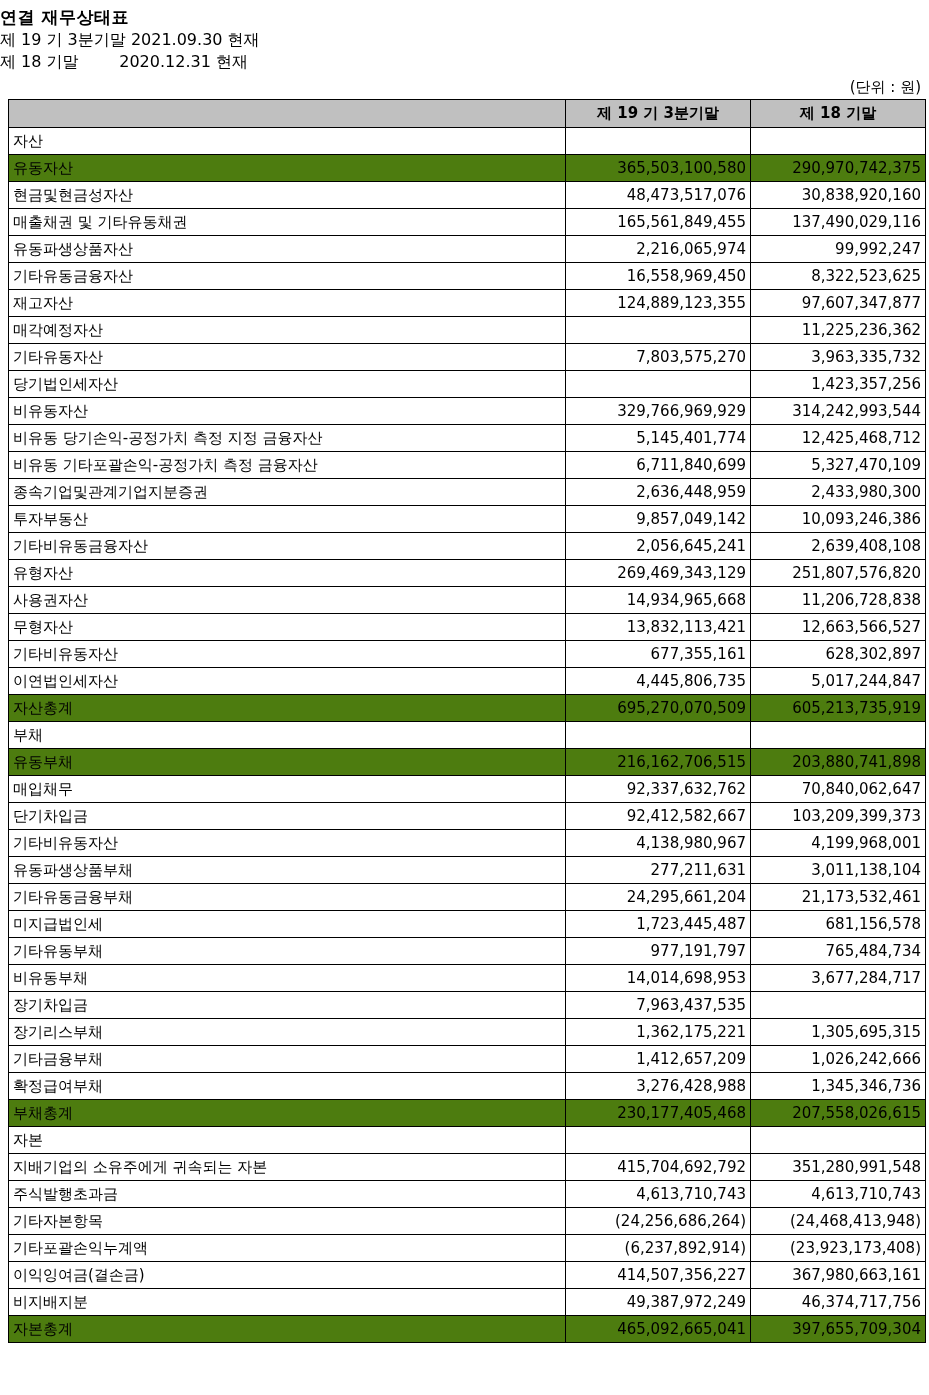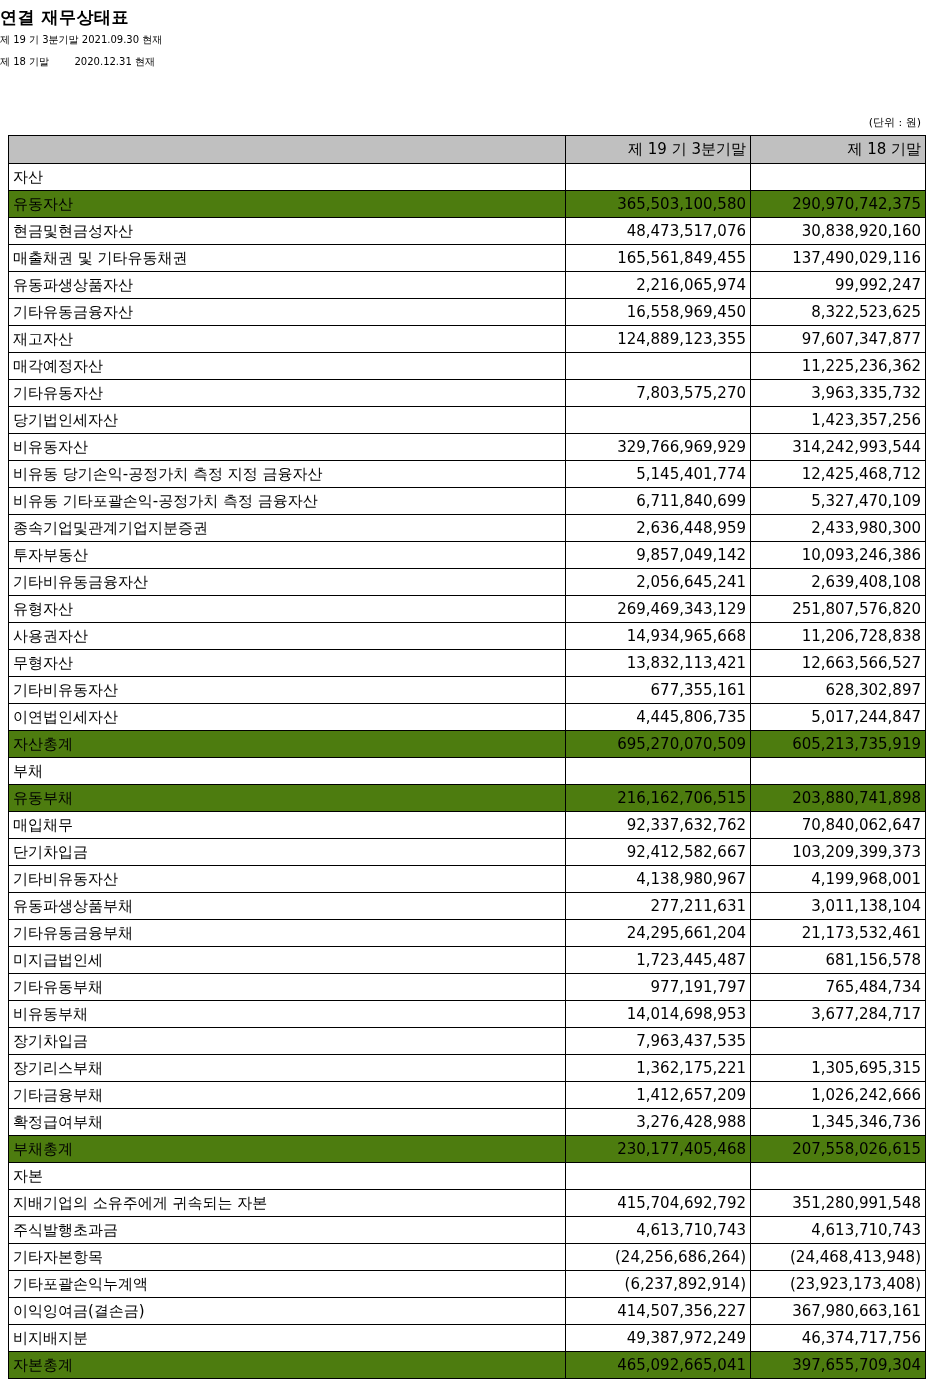--- a/index.html
+++ b/index.html
@@ -27,34 +27,33 @@
     padding-top: 5px;
     text-align: left;
   }
   .doc-title {
     font-size: 17px;
     font-weight: bold;
     letter-spacing: 0.5px;
     line-height: 24px;
   }
   .period-line {
-    font-size: 10px;
+    font-size: 16px;
     line-height: 22px;
     white-space: pre;
   }
 
   
   .unit-note {
     width: 921px;
     text-align: right;
-    font-size: 11px;
+    font-size: 15px;
     line-height: 20px;
     padding-top: 4px;
     padding-right: 6px;
-    margin-top: 36px;
   }
 
   
   .table-wrap {
     padding: 2px 4px 0 8px;
   }
   table.fs {
     border-collapse: collapse;
     table-layout: fixed;
     width: 917px;
@@ -70,23 +69,24 @@
     padding: 0 4px;
     font-size: 15px;
     font-weight: normal;
     line-height: 26px;
     overflow: hidden;
     white-space: nowrap;
   }
 
   table.fs thead th {
     background: #c0c0c0;
-    text-align: right;
+    text-align: center;
     height: 27px;
     line-height: 27px;
+    font-weight: bold;
   }
   table.fs thead th.corner {
     background: #c0c0c0;
   }
 
   td.label { text-align: left; }
   td.val   { text-align: right; }
 
   
   .ind0 { padding-left: 4px; }

